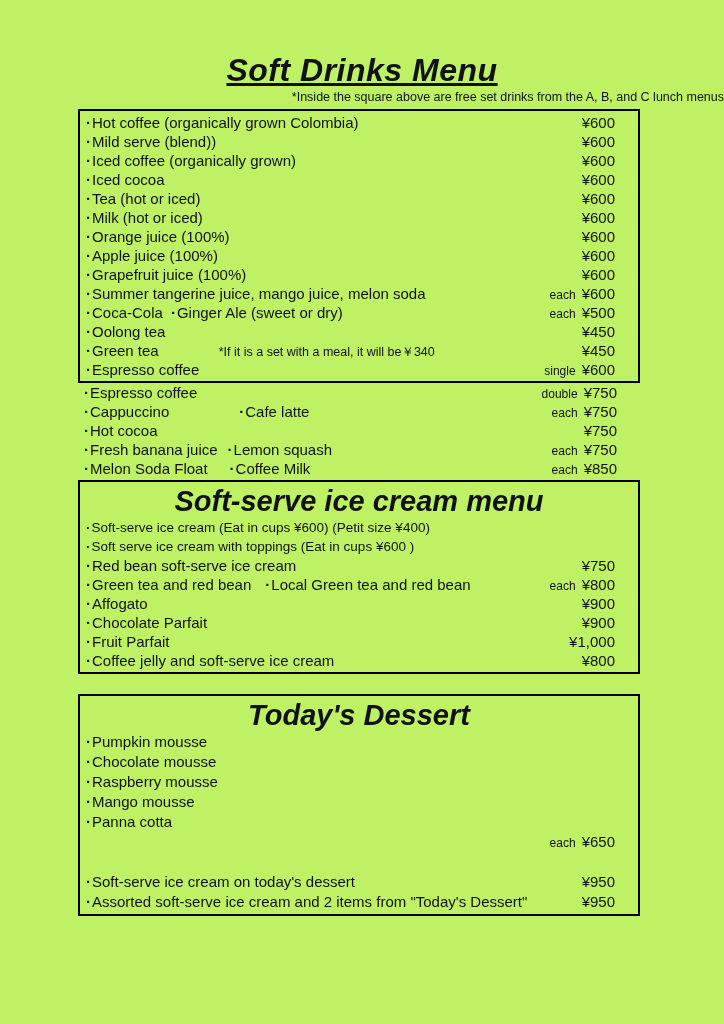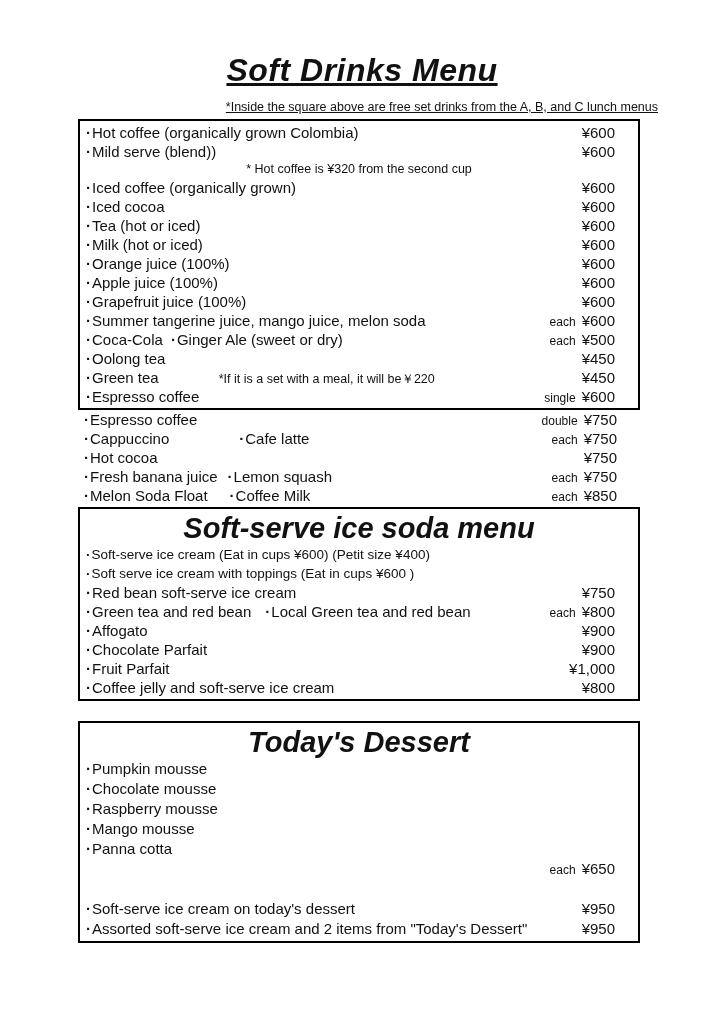--- a/index.html
+++ b/index.html
@@ -1,41 +1,39 @@
 <!DOCTYPE html>
 <html><head>
 <meta charset="utf-8">
 <style>
   html,body{margin:0;padding:0;background:#e8e8e8;}
   .page{
     position:relative;
     width:724px;height:1024px;
-    background:#ffffff;
+    background:#bef264;
     color:#111;
     font-family:"Liberation Sans","DejaVu Sans",sans-serif;
     margin:0 auto;
     overflow:hidden;
   }
   .menu-title{
     margin:52px 0 0 0;
     text-align:center;
     font-size:32px;
     line-height:36px;
     font-weight:bold;
     font-style:italic;
     text-decoration:underline;
     letter-spacing:0.5px;
   }
   .menu-subtitle{
-    margin-top:12px;
+    margin-top:2px;
     text-align:right;
-    padding-right:66px;
     font-size:12.5px;
     line-height:15px;
-    text-decoration:underline;
   }
   .section{
     margin-left:78px;
     width:562px;
     box-sizing:border-box;
   }
   .section.boxed{
     border:2px solid #000;
     padding:2px 0;
   }
@@ -107,21 +105,20 @@
         </div>
         <div class="row">
           <span class="cell">
             <span class="bullet">·</span>
             <span class="cell-text">Mild serve (blend))</span>
           </span>
           <span class="right">
             <span class="price">¥600</span>
           </span>
         </div>
-        <div class="note-row">* Hot coffee is ¥320 from the second cup</div>
         <div class="row">
           <span class="cell">
             <span class="bullet">·</span>
             <span class="cell-text">Iced coffee (organically grown)</span>
           </span>
           <span class="right">
             <span class="price">¥600</span>
           </span>
         </div>
         <div class="row">
@@ -210,21 +207,21 @@
           <span class="right">
             <span class="price">¥450</span>
           </span>
         </div>
         <div class="row">
           <span class="cell">
             <span class="bullet">·</span>
             <span class="cell-text">Green tea</span>
           </span>
           <span class="cell cell-note" style="margin-left: 60px;">
-            <span class="cell-text">*If it is a set with a meal, it will be￥220</span>
+            <span class="cell-text">*If it is a set with a meal, it will be￥340</span>
           </span>
           <span class="right">
             <span class="price">¥450</span>
           </span>
         </div>
         <div class="row">
           <span class="cell">
             <span class="bullet">·</span>
             <span class="cell-text">Espresso coffee</span>
           </span>
@@ -291,21 +288,21 @@
             <span class="bullet">·</span>
             <span class="cell-text">Coffee Milk</span>
           </span>
           <span class="right">
             <span class="qualifier">each</span>
             <span class="price">¥850</span>
           </span>
         </div>
       </div>
       <div class="section section-soft-serve boxed">
-        <h2 class="section-title">Soft-serve ice soda menu</h2>
+        <h2 class="section-title">Soft-serve ice cream menu</h2>
         <div class="row small">
           <span class="cell">
             <span class="bullet">·</span>
             <span class="cell-text">Soft-serve ice cream (Eat in cups ¥600) (Petit size ¥400)</span>
           </span>
         </div>
         <div class="row small">
           <span class="cell">
             <span class="bullet">·</span>
             <span class="cell-text">Soft serve ice cream with toppings (Eat in cups ¥600 )</span>

